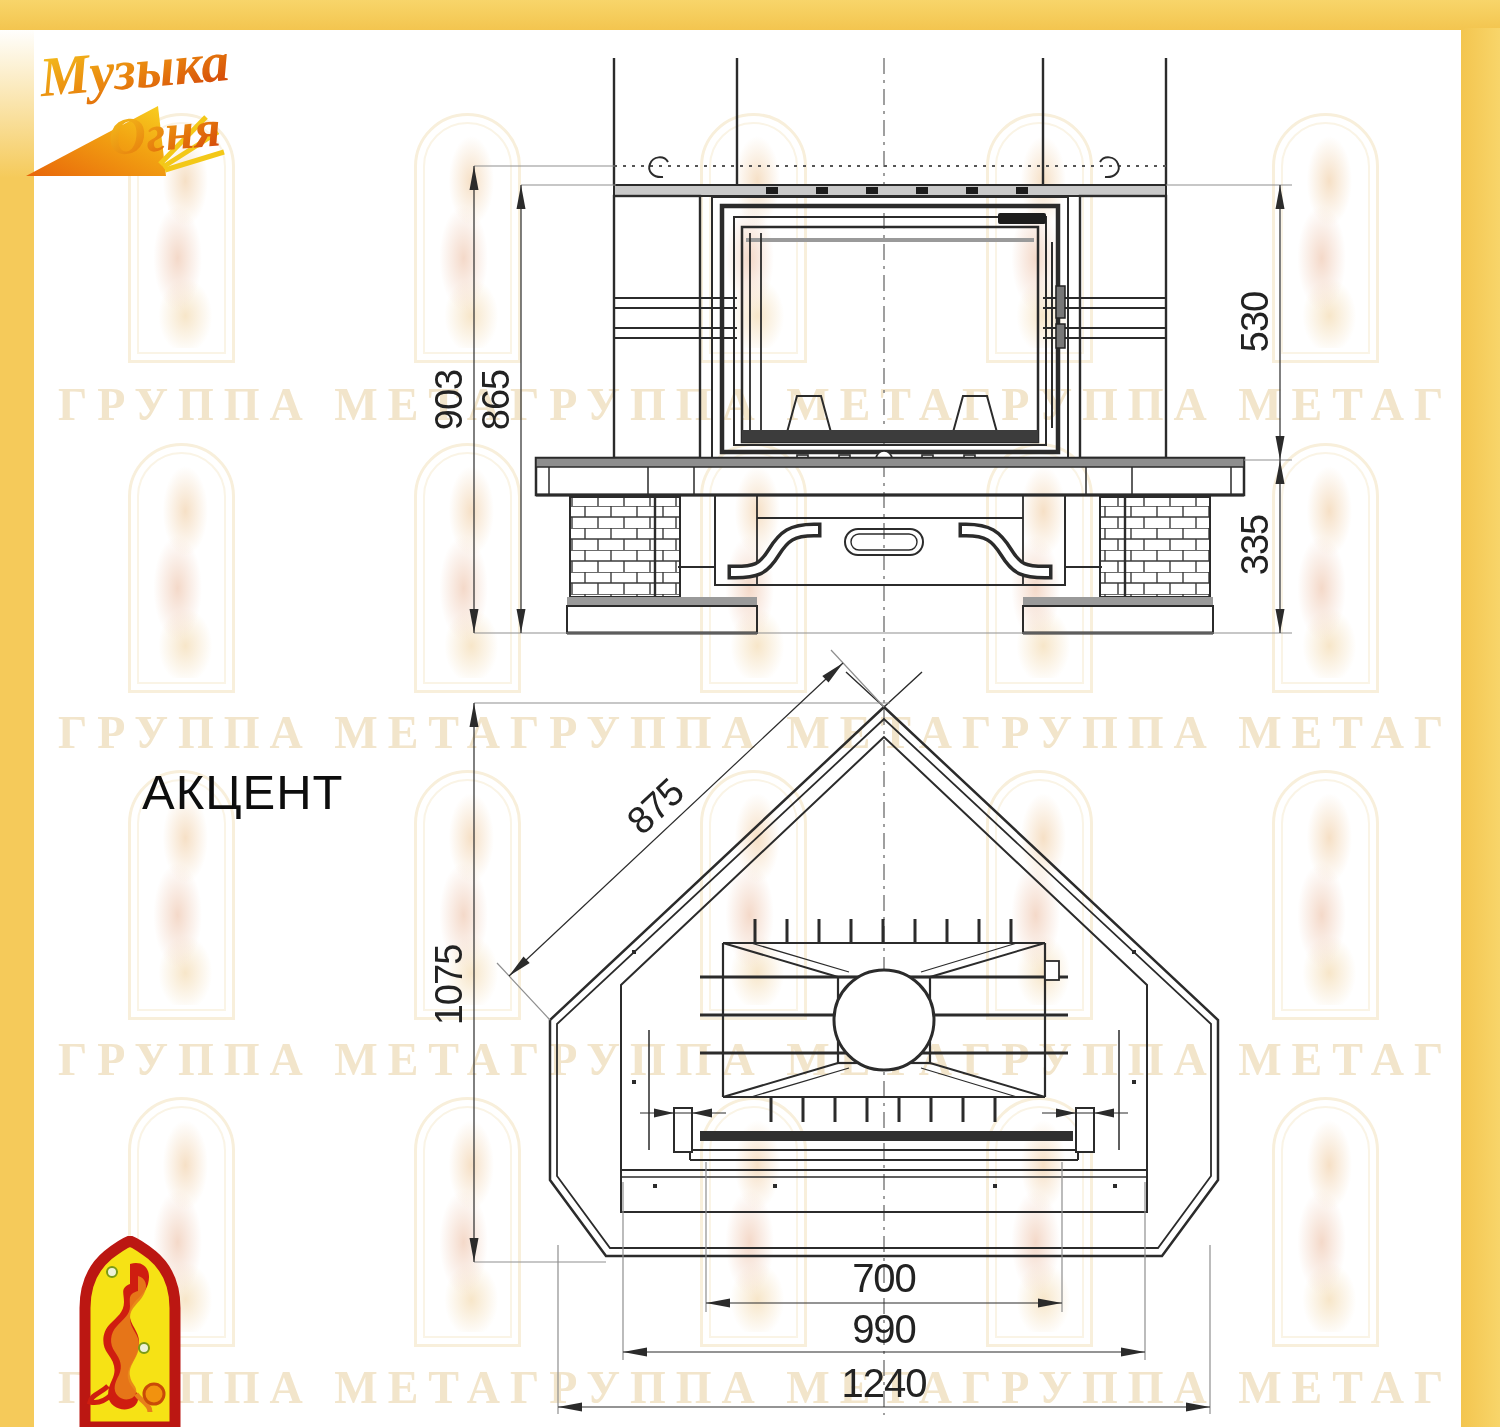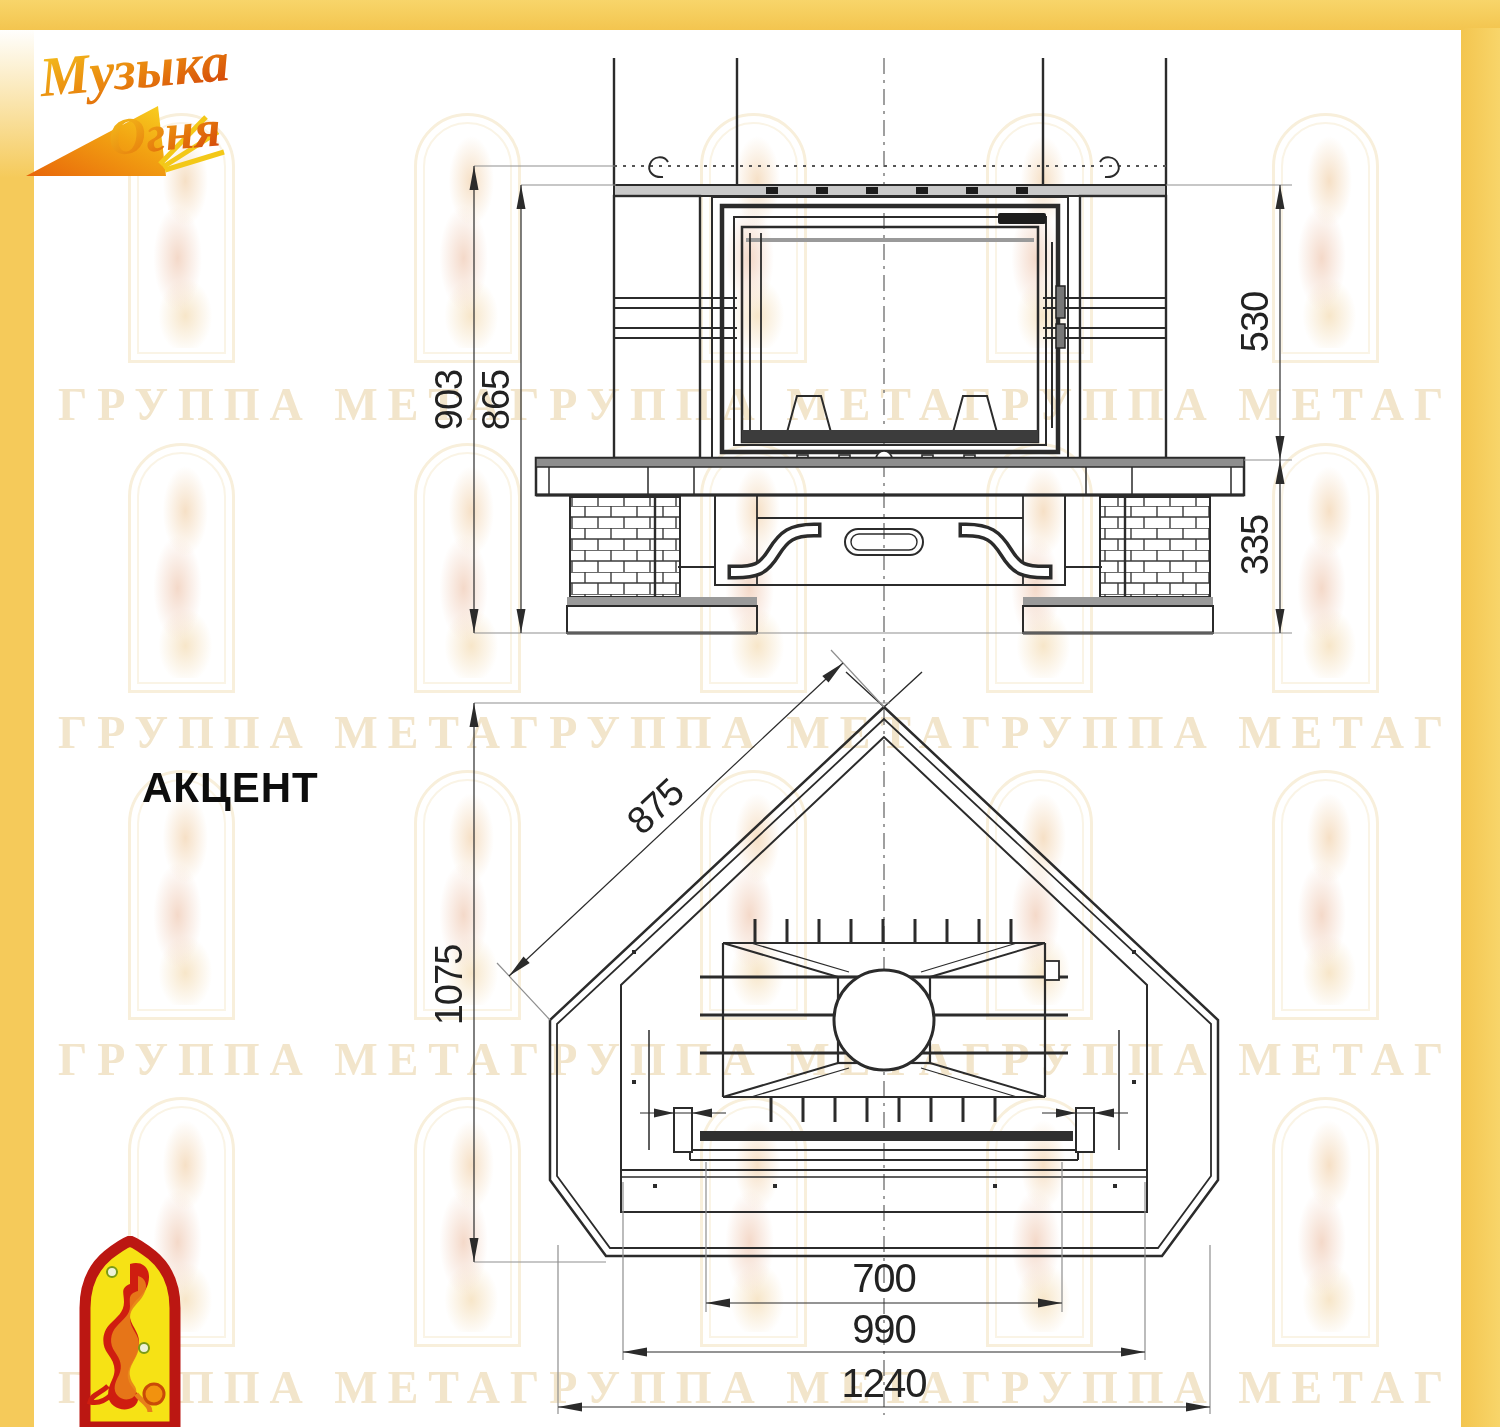--- a/index.html
+++ b/index.html
@@ -28,21 +28,21 @@
   .dim{font-family:"Liberation Sans",sans-serif;font-size:38px;fill:#222;letter-spacing:-1px;}
   .dim-lg{font-size:40px;}
   
   .frame{position:absolute;z-index:4;}
   #frame-top{left:0;top:0;width:1500px;height:30px;background:linear-gradient(to bottom,#f8d56a,#f3c54f);}
   #frame-left{left:0;top:28px;width:34px;height:1399px;
               background:linear-gradient(to bottom,rgba(245,202,90,0) 0px,#f5ca5a 150px);}
   #frame-right{left:1461px;top:28px;width:39px;height:1399px;
               background:linear-gradient(to right,#f3c54f,#f8d56a);}
   
-  #model-label{position:absolute;left:142px;top:764px;z-index:5;font-size:42px;font-weight:bold;
+  #model-label{position:absolute;left:142px;top:764px;z-index:5;font-size:49px;font-weight:normal;
                letter-spacing:1px;color:#0d0d0d;}
   #brand-logo{position:absolute;left:8px;top:14px;z-index:6;}
   #fire-dancer{position:absolute;left:78px;top:1236px;z-index:6;}
 </style>
 </head>
 <body>
 
 <div id="watermarks">
   <div id="wm-arches">
       <div class="wm-arch" style="left: 128px; top: 113px;">

